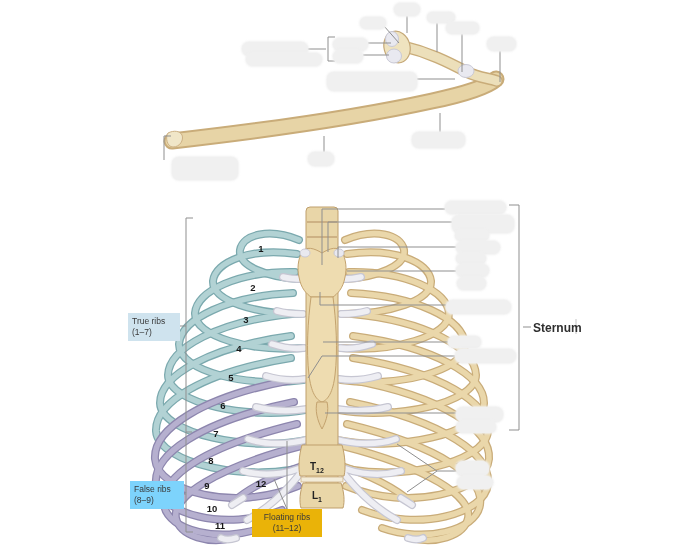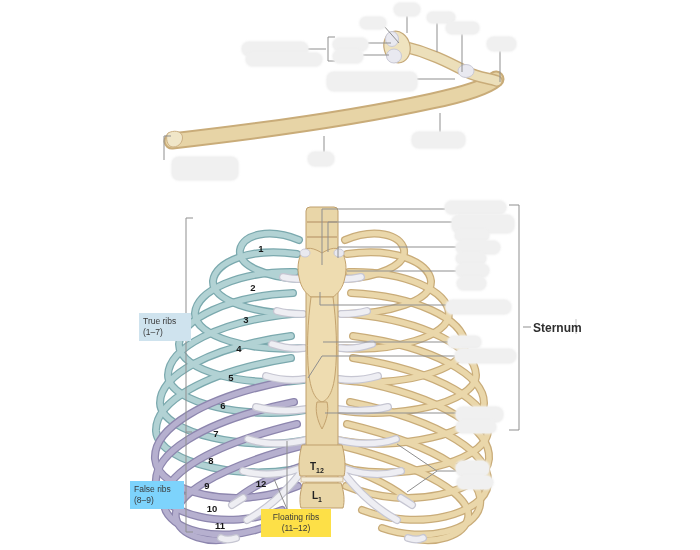--- a/index.html
+++ b/index.html
@@ -4,21 +4,21 @@
 <style>
   html,body{margin:0;padding:0;background:#ffffff;}
   #stage{position:relative;width:700px;height:550px;background:#ffffff;overflow:hidden;
          font-family:"Liberation Sans",sans-serif;}
   #art{position:absolute;left:0;top:0;}
   .ph{position:absolute;background:#f0f0f0;border-radius:7px;box-shadow:0 0 2px 1px rgba(240,240,240,.9);}
   .lbl{position:absolute;font-size:8.5px;line-height:1.3;color:#3a3a3a;padding:3px 4px;}
   .lbl span{display:block;}
   .lbl-true{background:#cfe3ee;}
   .lbl-false{background:#7dd3fc;}
-  .lbl-float{background:#fde047;text-align:center;margin-left:9px;}
+  .lbl-float{background:#eab308;text-align:center;}
   #sternum-label{position:absolute;font-size:12px;font-weight:bold;color:#2e2e2e;}
   
   .teal-u{stroke:#7ba9ae;stroke-width:8;fill:none;stroke-linecap:round;}
   .teal-o{stroke:#b2d2d4;stroke-width:5.5;fill:none;stroke-linecap:round;}
   .lav-u{stroke:#8d86ae;stroke-width:8;fill:none;stroke-linecap:round;}
   .lav-o{stroke:#b6b0cf;stroke-width:5.5;fill:none;stroke-linecap:round;}
   .tan-u{stroke:#c9ac79;stroke-width:8;fill:none;stroke-linecap:round;}
   .tan-o{stroke:#ead7aa;stroke-width:5.5;fill:none;stroke-linecap:round;}
   .car-u{stroke:#c6c6d2;stroke-width:8;fill:none;stroke-linecap:round;}
   .car-o{stroke:#eeeef3;stroke-width:5.5;fill:none;stroke-linecap:round;}
@@ -300,21 +300,21 @@
   <div class="ph" style="left:456px;top:264px;width:33px;height:13px"></div>
   <div class="ph" style="left:457px;top:277px;width:29px;height:13px"></div>
   <div class="ph" style="left:446px;top:300px;width:65px;height:14px"></div>
   <div class="ph" style="left:448px;top:336px;width:33px;height:12px"></div>
   <div class="ph" style="left:455px;top:349px;width:61px;height:14px"></div>
   <div class="ph" style="left:456px;top:407px;width:47px;height:15px"></div>
   <div class="ph" style="left:456px;top:421px;width:40px;height:12px"></div>
   <div class="ph" style="left:456px;top:461px;width:33px;height:15px"></div>
   <div class="ph" style="left:457px;top:476px;width:36px;height:13px"></div>
 
-  <div class="lbl lbl-true" style="left:139px;top:313px;width:44px">
+  <div class="lbl lbl-true" style="left:128px;top:313px;width:44px">
     <span>True ribs</span>
     <span>(1–7)</span>
   </div>
   <div class="lbl lbl-false" style="left:130px;top:481px;width:46px">
     <span>False ribs</span>
     <span>(8–9)</span>
   </div>
   <div class="lbl lbl-float" style="left:252px;top:509px;width:62px">
     <span>Floating ribs</span>
     <span>(11–12)</span>

